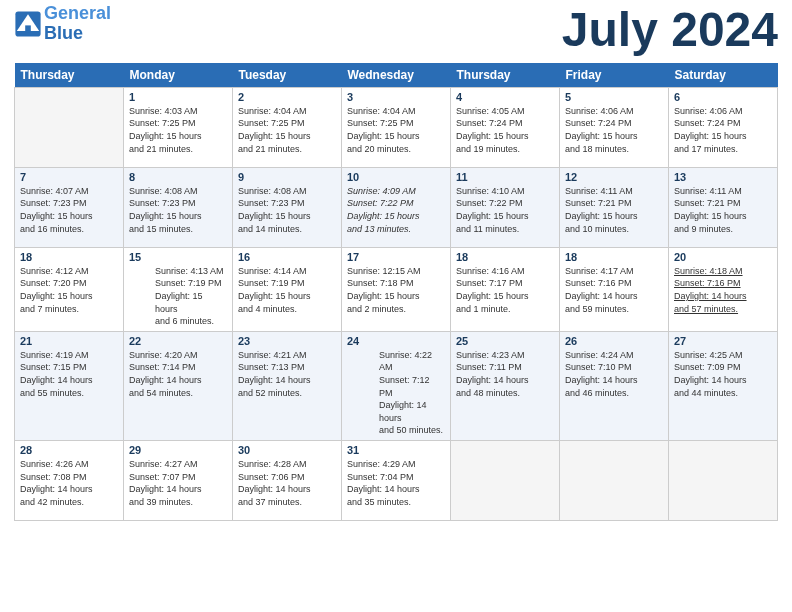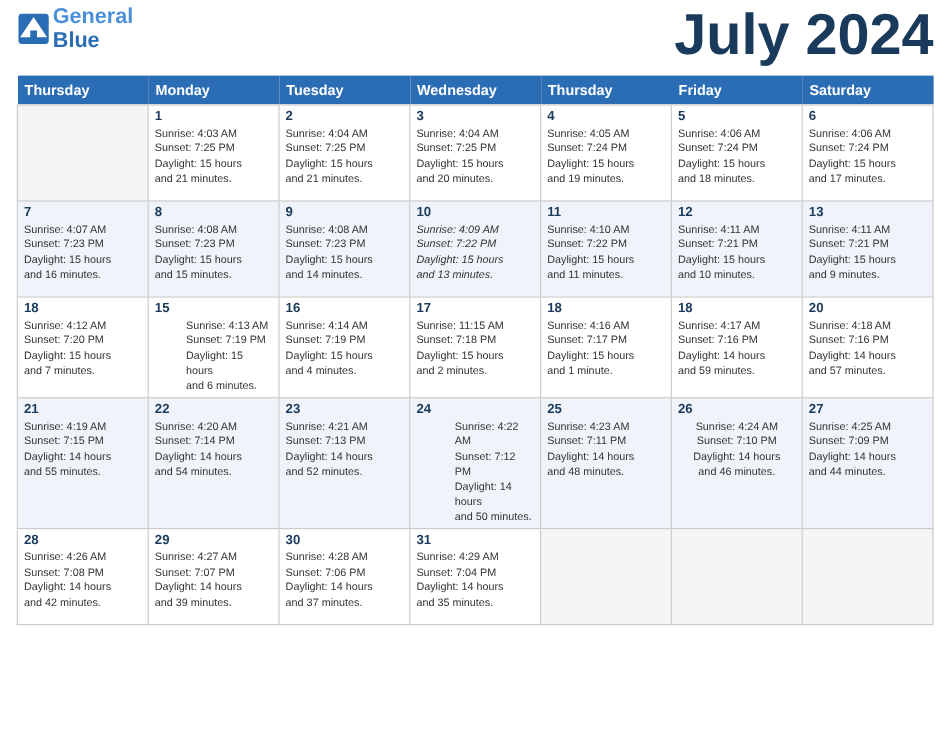--- a/index.html
+++ b/index.html
@@ -242,42 +242,42 @@
           </td>
           <td>
             <span class="day-num">16</span>
             <div class="day-info" style="white-space: pre-line;">Sunrise: 4:14 AM
 Sunset: 7:19 PM
 Daylight: 15 hours
 and 4 minutes.</div>
           </td>
           <td>
             <span class="day-num">17</span>
-            <div class="day-info" style="white-space: pre-line;">Sunrise: 11:15 AM
+            <div class="day-info" style="white-space: pre-line;">Sunrise: 12:15 AM
 Sunset: 7:18 PM
 Daylight: 15 hours
 and 2 minutes.</div>
           </td>
           <td>
             <span class="day-num">18</span>
             <div class="day-info" style="white-space: pre-line;">Sunrise: 4:16 AM
 Sunset: 7:17 PM
 Daylight: 15 hours
 and 1 minute.</div>
           </td>
           <td>
             <span class="day-num">18</span>
             <div class="day-info" style="white-space: pre-line;">Sunrise: 4:17 AM
 Sunset: 7:16 PM
 Daylight: 14 hours
 and 59 minutes.</div>
           </td>
           <td>
             <span class="day-num">20</span>
-            <div class="day-info" style="white-space: pre-line;">Sunrise: 4:18 AM
+            <div class="day-info" style="white-space: pre-line; text-decoration: underline;">Sunrise: 4:18 AM
 Sunset: 7:16 PM
 Daylight: 14 hours
 and 57 minutes.</div>
           </td>
         </tr>
         <tr>
           <td>
             <span class="day-num">21</span>
             <div class="day-info" style="white-space: pre-line;">Sunrise: 4:19 AM
 Sunset: 7:15 PM
@@ -307,21 +307,21 @@
           </td>
           <td>
             <span class="day-num">25</span>
             <div class="day-info" style="white-space: pre-line;">Sunrise: 4:23 AM
 Sunset: 7:11 PM
 Daylight: 14 hours
 and 48 minutes.</div>
           </td>
           <td>
             <span class="day-num">26</span>
-            <div class="day-info" style="white-space: pre-line; text-align: center;">Sunrise: 4:24 AM
+            <div class="day-info" style="white-space: pre-line;">Sunrise: 4:24 AM
 Sunset: 7:10 PM
 Daylight: 14 hours
 and 46 minutes.</div>
           </td>
           <td>
             <span class="day-num">27</span>
             <div class="day-info" style="white-space: pre-line;">Sunrise: 4:25 AM
 Sunset: 7:09 PM
 Daylight: 14 hours
 and 44 minutes.</div>

